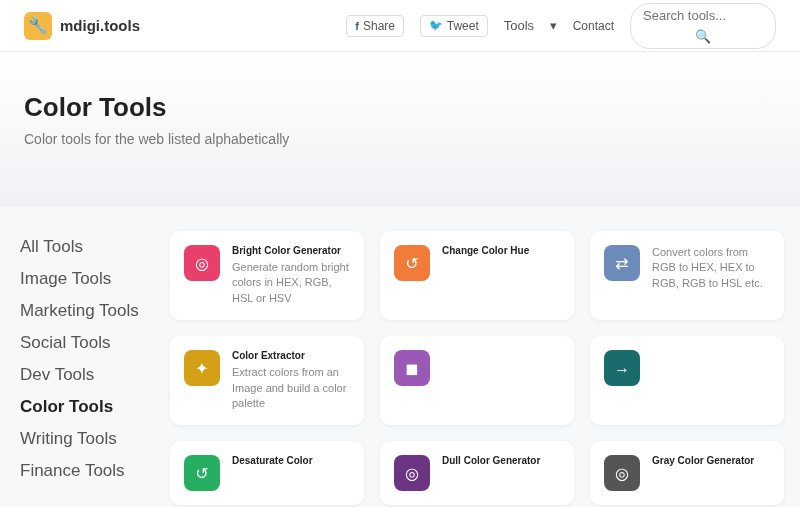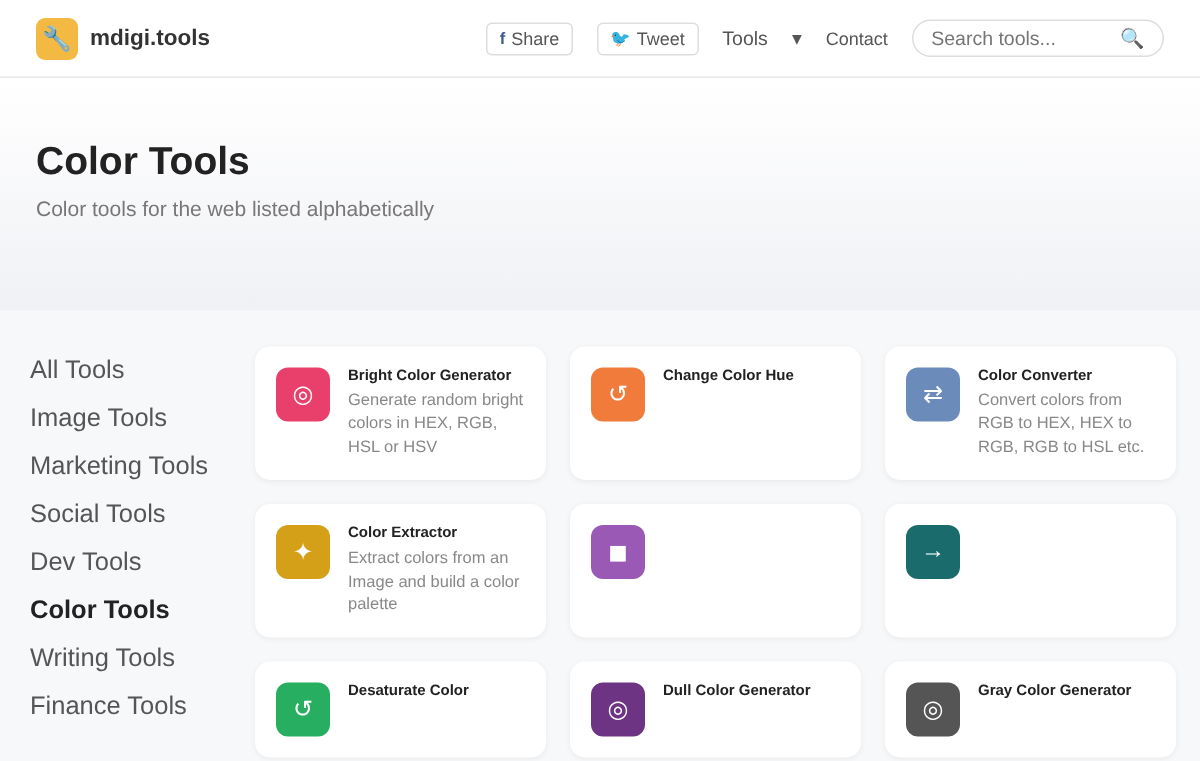--- a/index.html
+++ b/index.html
@@ -39,21 +39,21 @@
       text-decoration: none;
     }
     .tools-dropdown {
       display: flex; align-items: center; gap: 16px;
       font-size: 13px; color: #555; cursor: pointer;
       font-weight: 500;
     }
     .search-box {
       display: flex; align-items: center;
       border: 1px solid #ddd; border-radius: 20px;
-      padding: 4px 12px; gap: 6px; background: #fff;
+      padding: 4px 12px; gap: 6px; background: #fff; flex-direction: column;
     }
     .search-box input {
       border: none; outline: none; font-size: 13px; color: #999; width: 120px;
     }
 
     
     .hero {
       background: linear-gradient(180deg, #fff 0%, #f0f1f5 100%);
       padding: 40px 24px 60px;
       position: relative;
@@ -195,21 +195,20 @@
         </div>
         <div class="tool-card">
           <div class="tool-icon ic-orange">↺</div>
           <div class="tool-card-content">
             <div class="tool-name">Change Color Hue</div>
           </div>
         </div>
         <div class="tool-card">
           <div class="tool-icon ic-blue-gray">⇄</div>
           <div class="tool-card-content">
-            <div class="tool-name">Color Converter</div>
             <div class="tool-desc">Convert colors from RGB to HEX, HEX to RGB, RGB to HSL etc.</div>
           </div>
         </div>
         <div class="tool-card">
           <div class="tool-icon ic-gold">✦</div>
           <div class="tool-card-content">
             <div class="tool-name">Color Extractor</div>
             <div class="tool-desc">Extract colors from an Image and build a color palette</div>
           </div>
         </div>

